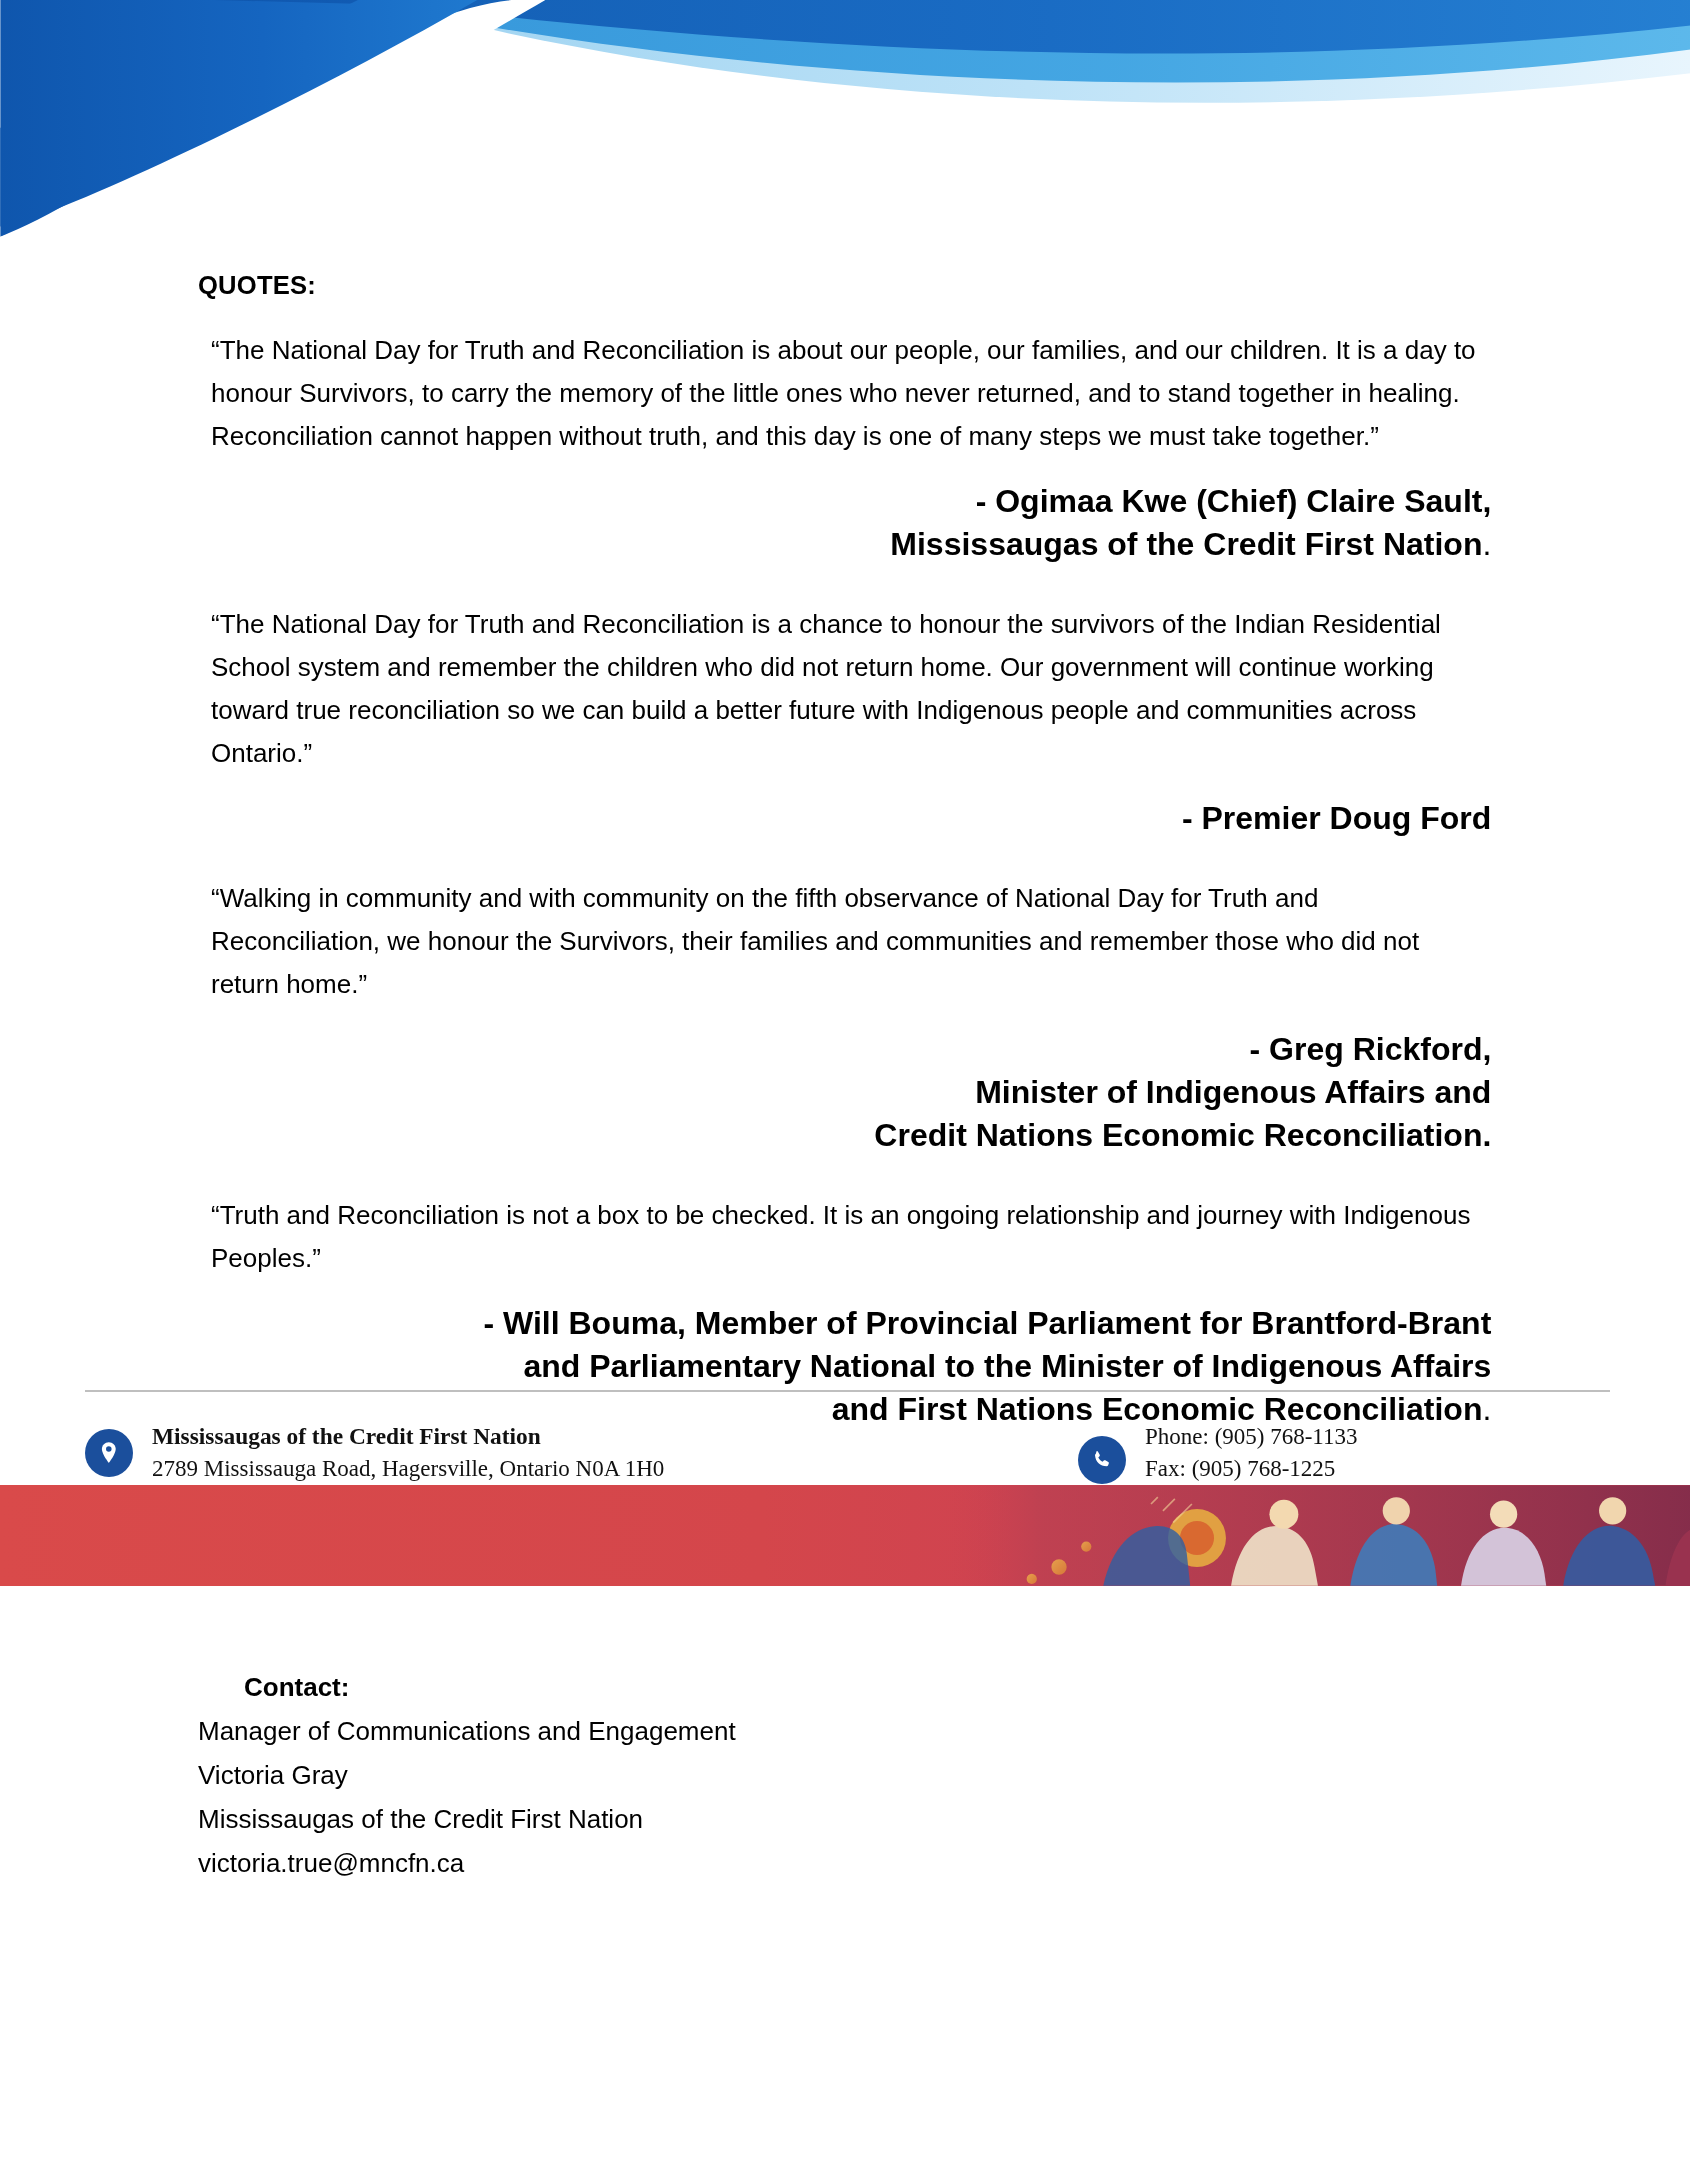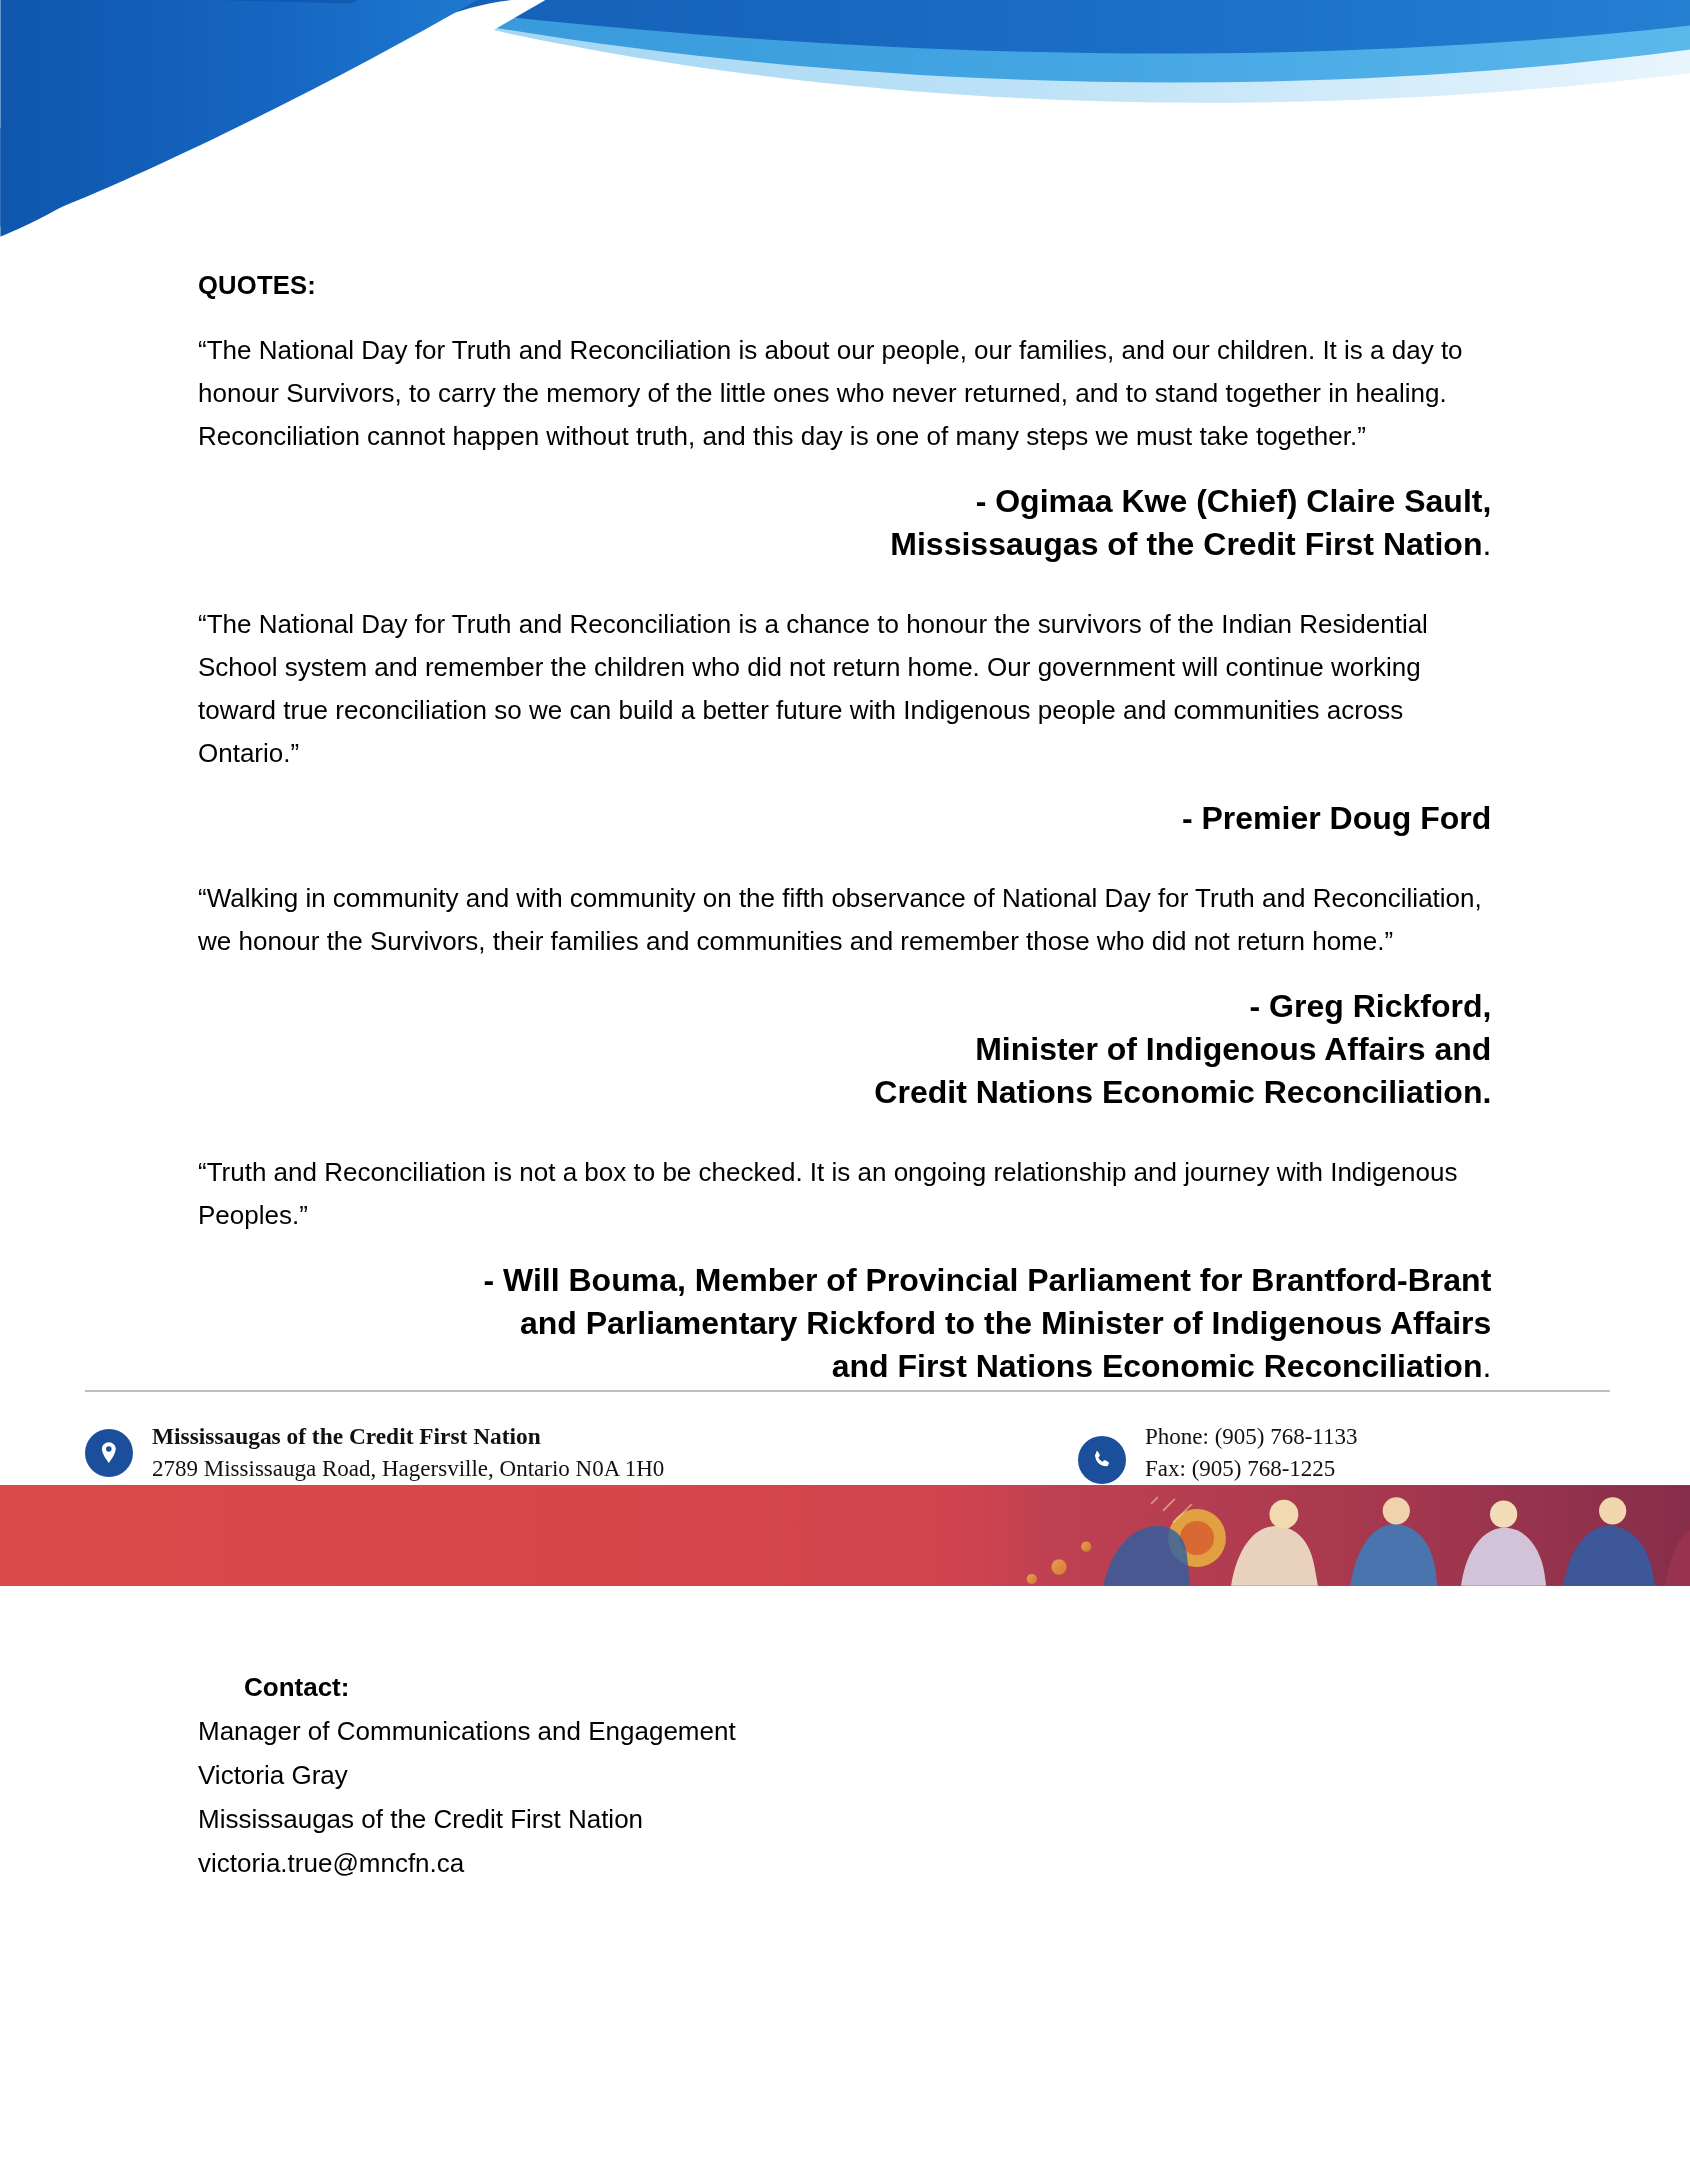--- a/index.html
+++ b/index.html
@@ -46,21 +46,21 @@
   .section-label {
     font-size: 25.6px;
     font-weight: bold;
     letter-spacing: 0.2px;
     margin: 0 0 29px 0;
   }
 
   .quote {
     font-size: 26px;
     line-height: 43px;
-    margin: 0 0 22px 0;
+    margin: 0 0 22px 13px;
     max-width: 1286px;
   }
 
   .attrib {
     text-align: right;
     font-size: 32px;
     line-height: 43px;
     font-weight: bold;
     margin: 0 0 37px 0;
     padding-right: 1.7px;
@@ -230,21 +230,21 @@
     <p class="quote">“Walking in community and with community on the fifth observance of National Day for Truth and Reconciliation, we honour the Survivors, their families and communities and remember those who did not return home.”</p>
     <div class="attrib">
       <span class="plain">- Greg Rickford,</span><br>
       <span class="plain">Minister of Indigenous Affairs and</span><br>
       <span class="plain">Credit Nations Economic Reconciliation.</span>
     </div>
 
     <p class="quote">“Truth and Reconciliation is not a box to be checked. It is an ongoing relationship and journey with Indigenous Peoples.”</p>
     <div class="attrib">
       <span class="plain">- Will Bouma, Member of Provincial Parliament for Brantford-Brant</span><br>
-      <span class="plain">and Parliamentary Rickford to the Minister of Indigenous Affairs</span><br>
+      <span class="plain">and Parliamentary National to the Minister of Indigenous Affairs</span><br>
       <span class="plain">and First Nations Economic Reconciliation</span><span class="tail">.</span>
     </div>
 
   </div>
 
   <div class="contact-block">
     <div class="heading">Contact:</div>
     <div>Manager of Communications and Engagement</div>
     <div>Victoria Gray</div>
     <div>Mississaugas of the Credit First Nation</div>

